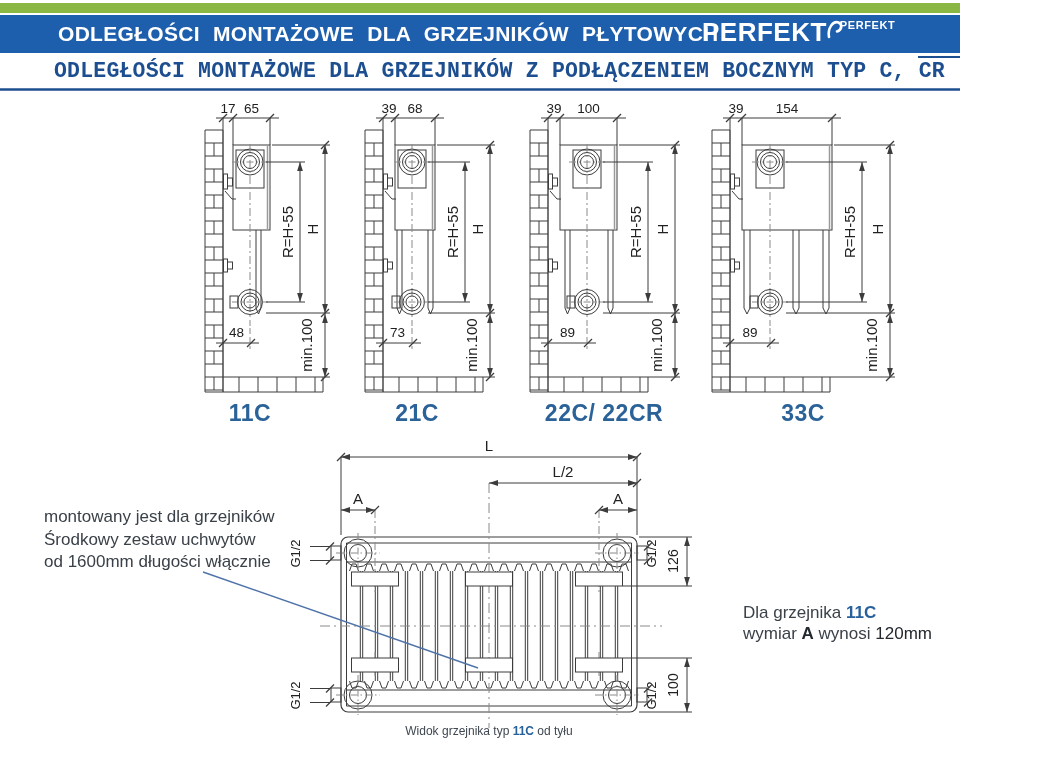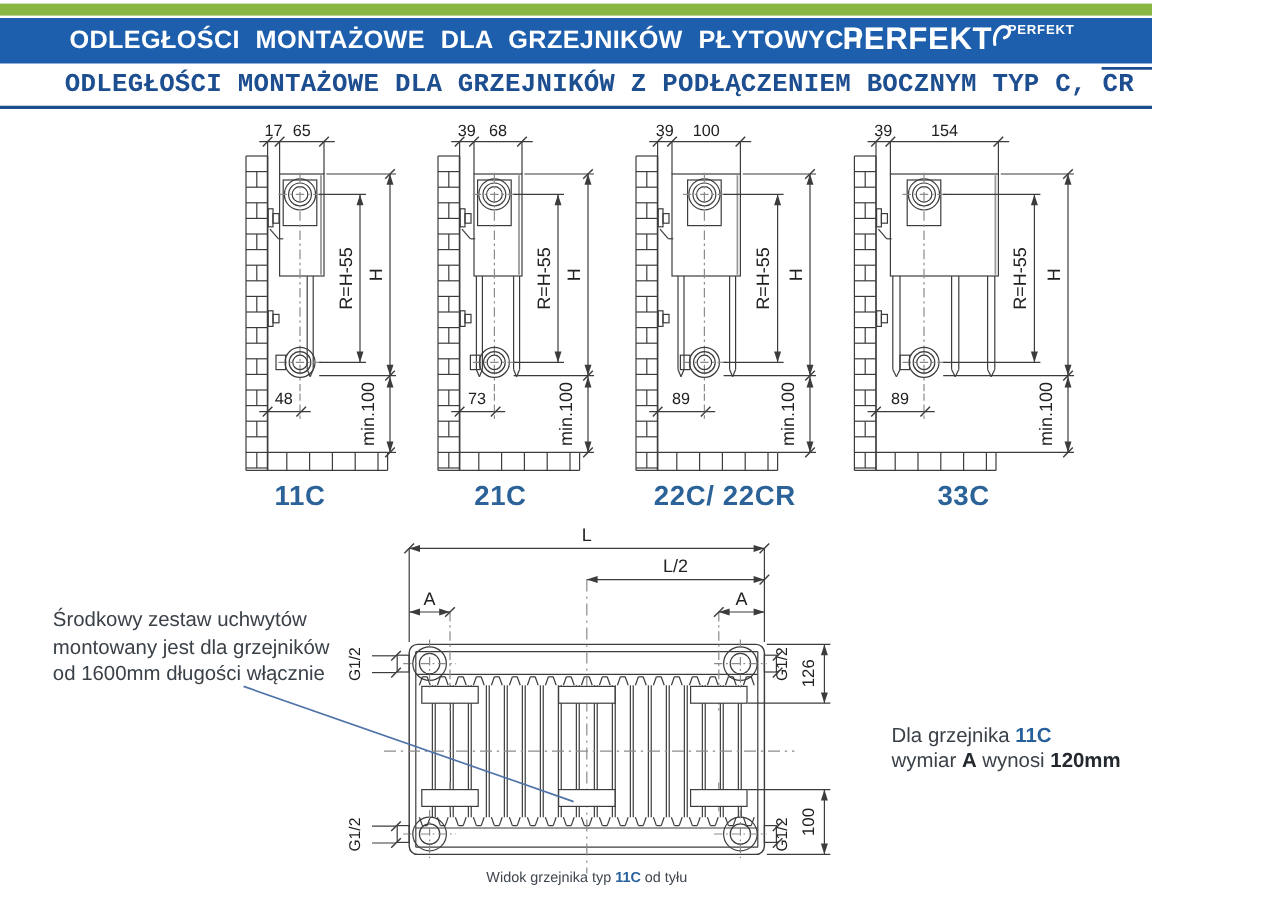--- a/index.html
+++ b/index.html
@@ -14,21 +14,21 @@
   .hdr-logo .suffix{font-size:11px;font-weight:700;letter-spacing:.6px;margin-left:-3px;padding-bottom:2px;}
   .hdr-title2{position:absolute;left:54px;top:59px;color:#1c4e90;font-size:21.5px;font-weight:700;
               letter-spacing:.2px;white-space:nowrap;font-family:Liberation Mono, monospace;}
   .diag-label{position:absolute;top:400px;transform:translateX(-50%);color:#2b6298;
               font-size:23px;font-weight:700;letter-spacing:.5px;white-space:nowrap;}
   .left-note{position:absolute;left:44px;top:506px;color:#3a4148;font-size:17px;line-height:1.33;}
   .warning{position:absolute;left:743px;top:602px;color:#3a4148;font-size:17px;line-height:1.25;}
   .warning .w-title{margin-bottom:12px;}
   .warning .w-gap{margin-top:14px;}
   .tblue{color:#27619c;font-weight:600;}
-  .bval{color:#23282e;font-weight:700;}
+  .bval{color:#23282e;font-weight:400;}
   .bdim{color:#23282e;font-weight:700;}
   .caption{position:absolute;left:489px;top:724px;transform:translateX(-50%);
            color:#3f4750;font-size:12px;white-space:nowrap;}
   .caption .tblue{font-weight:600;}
 </style>
 </head>
 <body>
 
 <div class="page">
 
@@ -715,22 +715,22 @@
       <polygon points="407,218 404.1,227 409.9,227" fill="#3c3c3c"></polygon>
       <polygon points="407,272 404.1,263 409.9,263" fill="#3c3c3c"></polygon>
       <text x="398" y="245" fill="#212121" font-size="14" text-anchor="middle" font-family="&quot;Liberation Sans&quot;,sans-serif" transform="rotate(-90 398 245)">100</text>
     </svg>
 
   <svg id="pointer" style="left:0;top:0" width="1053" height="769" viewBox="0 0 1053 769">
     <line x1="203" y1="572" x2="478" y2="668" stroke="#4f73a8" stroke-width="1.4"></line>
   </svg>
 
   <div class="left-note">
+    <div>montowany jest dla grzejników</div>
     <div>Środkowy zestaw uchwytów</div>
-    <div>montowany jest dla grzejników</div>
     <div>od 1600mm długości włącznie</div>
   </div>
 
   <div class="warning">
     <div>
       <span>Dla grzejnika </span><span class="tblue">11C</span>
     </div>
     <div>
       <span>wymiar </span><span class="bdim">A</span><span> wynosi </span><span class="bval">120mm</span>
     </div>

